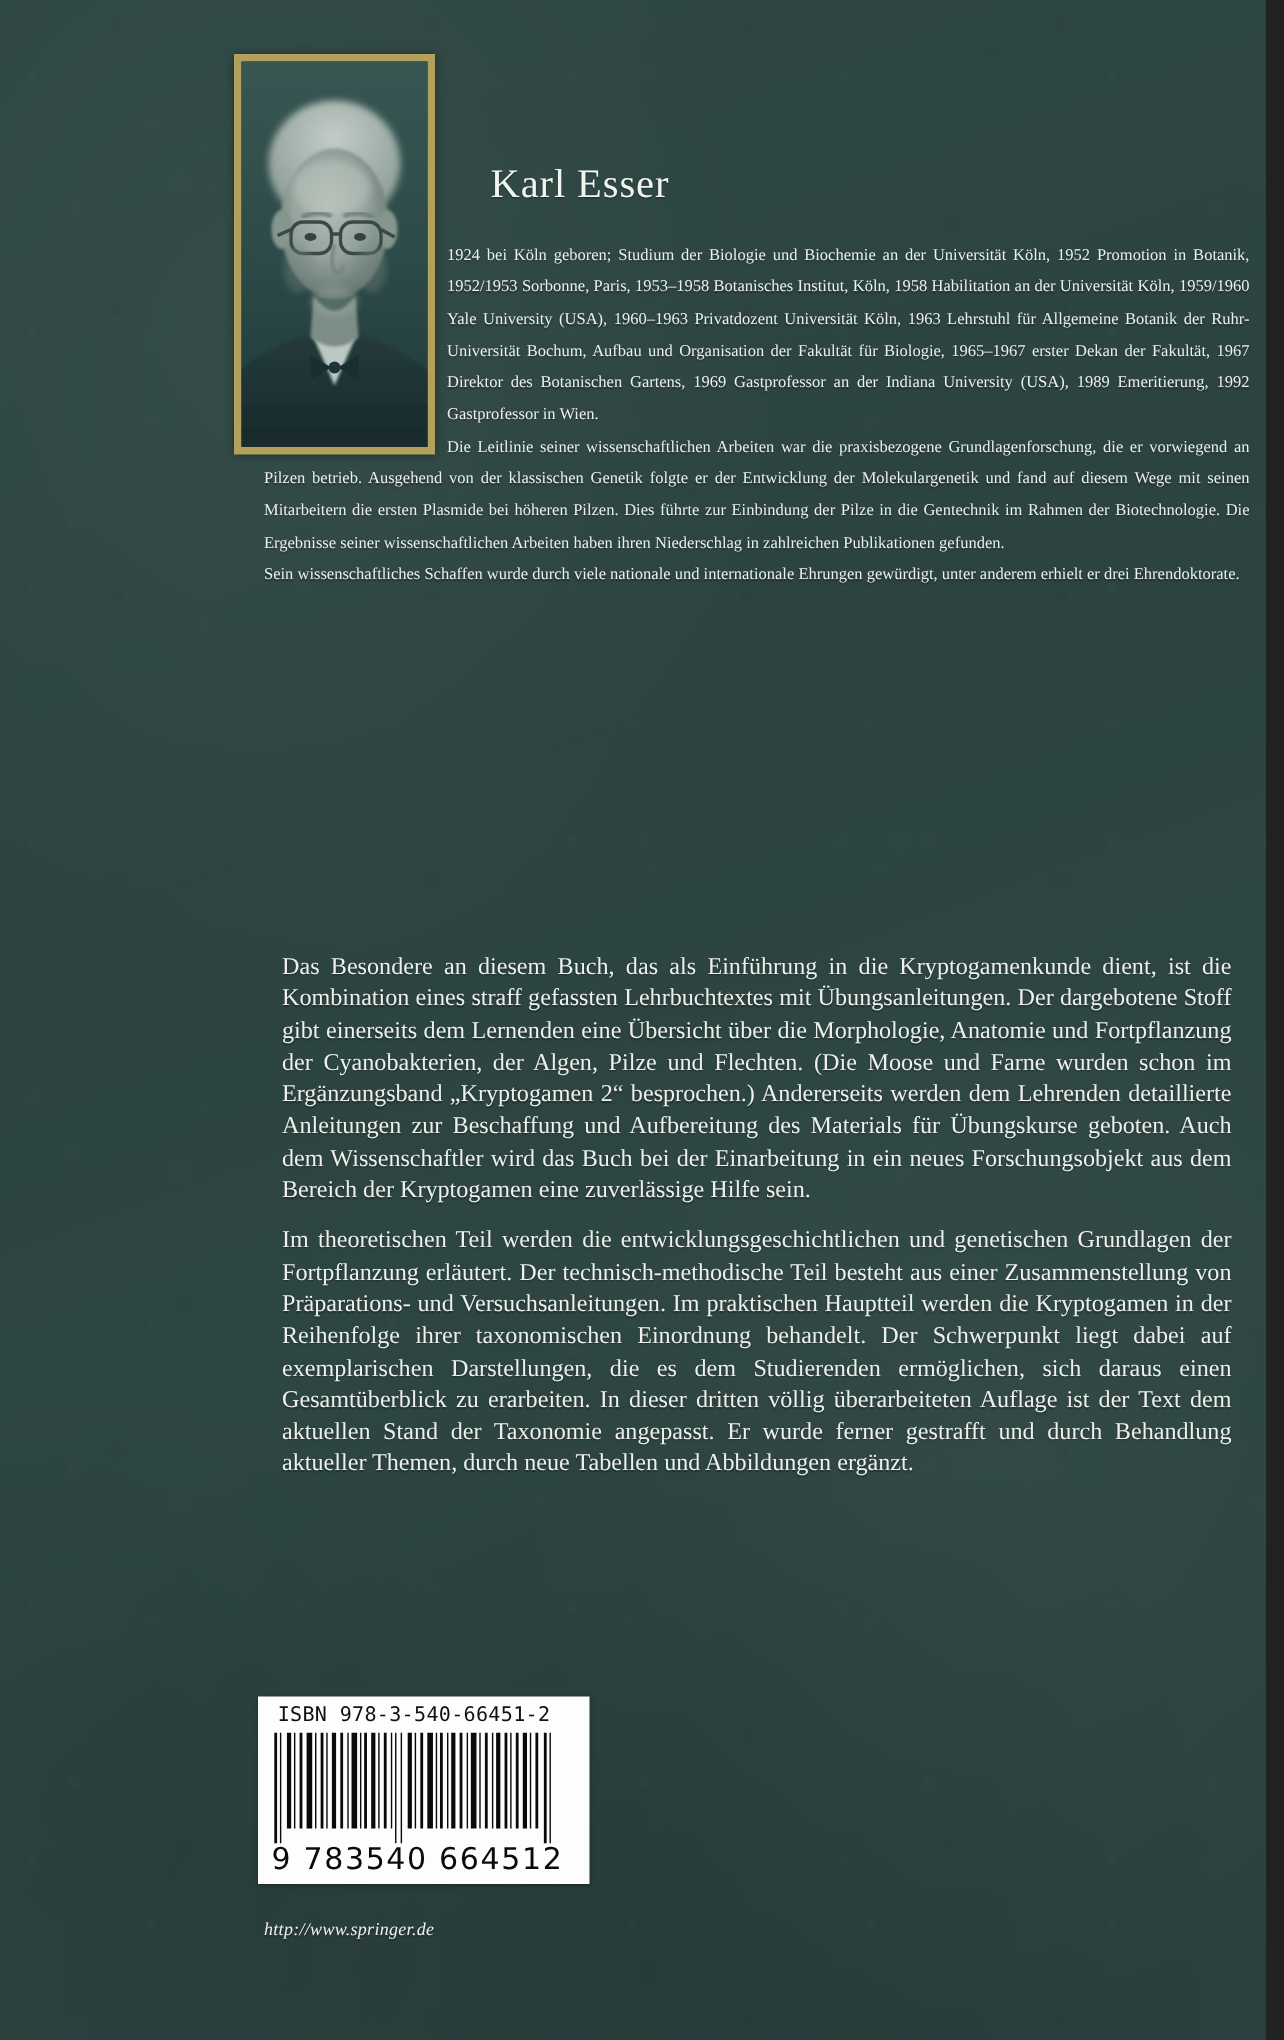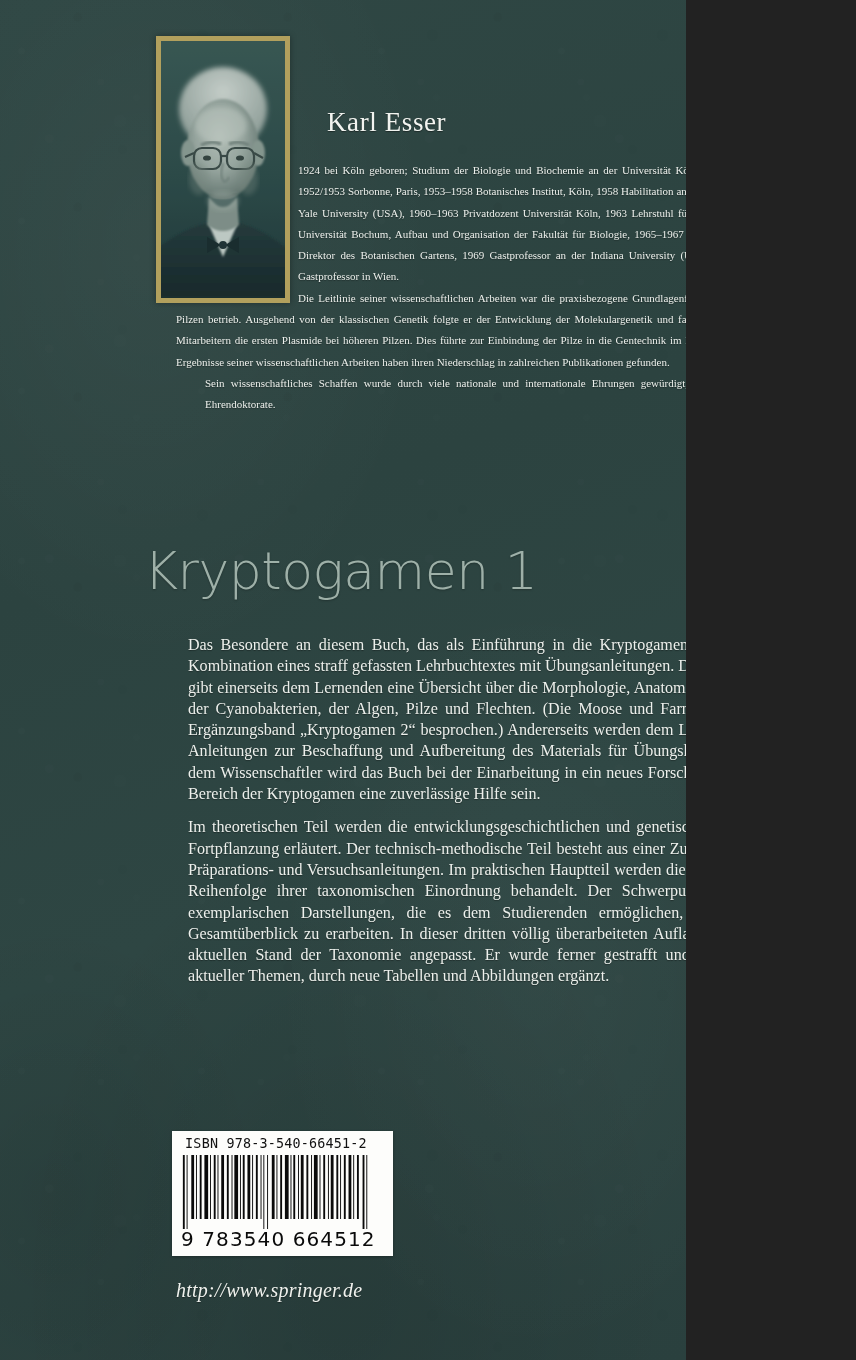--- a/index.html
+++ b/index.html
@@ -2,21 +2,21 @@
 <html><head>
 <meta charset="utf-8">
 <style>
   html, body {
     margin: 0;
     padding: 0;
     background: #222;
   }
   .cover {
     position: relative;
-    width: 686px;
+    width: 844px;
     height: 1360px;
     overflow: hidden;
     background-color: #2d4542;
     background-image:
       radial-gradient(ellipse 60% 45% at 22% 18%, rgba(255,255,255,0.035), rgba(0,0,0,0) 70%),
       radial-gradient(ellipse 55% 40% at 78% 72%, rgba(255,255,255,0.028), rgba(0,0,0,0) 72%),
       radial-gradient(ellipse 70% 50% at 50% 95%, rgba(0,0,0,0.10), rgba(0,0,0,0) 70%),
       radial-gradient(ellipse 45% 30% at 8% 88%, rgba(0,0,0,0.08), rgba(0,0,0,0) 70%),
       linear-gradient(160deg, #2f4744 0%, #2c4340 38%, #2e4643 62%, #2a403e 100%);
     font-family: "Liberation Serif", "DejaVu Serif", serif;
@@ -87,21 +87,21 @@
     text-shadow: 0 1px 1px rgba(0,0,0,0.35);
   }
   .float-photo-spacer {
     float: left;
     width: 122px;
     height: 148px;
     shape-outside: inset(0);
   }
   .bio-block p { margin: 0; }
   .bio-block p + p { margin-top: 0px; }
-  .bio-block p:last-child { text-align: justify; margin-left: 29px; }
+  .bio-block p:last-child { text-align: justify; }
 
   
   .book-title {
     position: absolute;
     left: 144px;
     top: 545px;
     font-family: "DejaVu Sans", "Liberation Sans", sans-serif;
     font-size: 52px;
     font-weight: 300;
     letter-spacing: -0.5px;
@@ -161,21 +161,21 @@
     margin-top: -1px;
     white-space: nowrap;
   }
 
   
   .publisher-url {
     position: absolute;
     left: 176px;
     top: 1279px;
     font-style: italic;
-    font-size: 20px;
+    font-size: 12px;
     color: #f0f2ee;
     letter-spacing: 0.2px;
     text-shadow: 0 1px 1px rgba(0,0,0,0.35);
   }
 </style>
 </head>
 <body>
 
 <div class="cover">
 
@@ -259,21 +259,20 @@
 
   <div class="author-name">Karl Esser</div>
 
   <div class="bio-block">
     <div class="float-photo-spacer"></div>
     <p>1924 bei Köln geboren; Studium der Biologie und Biochemie an der Universität Köln, 1952 Promotion in Botanik, 1952/1953 Sorbonne, Paris, 1953–1958 Botanisches Institut, Köln, 1958 Habilitation an der Universität Köln, 1959/1960 Yale University (USA), 1960–1963 Privatdozent Universität Köln, 1963 Lehrstuhl für Allgemeine Botanik der Ruhr-Universität Bochum, Aufbau und Organisation der Fakultät für Biologie, 1965–1967 erster Dekan der Fakultät, 1967 Direktor des Botanischen Gartens, 1969 Gastprofessor an der Indiana University (USA), 1989 Emeritierung, 1992 Gastprofessor in Wien.</p>
     <p>Die Leitlinie seiner wissenschaftlichen Arbeiten war die praxisbezogene Grundlagenforschung, die er vorwiegend an Pilzen betrieb. Ausgehend von der klassischen Genetik folgte er der Entwicklung der Molekulargenetik und fand auf diesem Wege mit seinen Mitarbeitern die ersten Plasmide bei höheren Pilzen. Dies führte zur Einbindung der Pilze in die Gentechnik im Rahmen der Biotechnologie. Die Ergebnisse seiner wissenschaftlichen Arbeiten haben ihren Niederschlag in zahlreichen Publikationen gefunden.</p>
     <p>Sein wissenschaftliches Schaffen wurde durch viele nationale und internationale Ehrungen gewürdigt, unter anderem erhielt er drei Ehrendoktorate.</p>
   </div>
 
-  <div class="book-title">Kryptogamen 1</div>
 
   <div class="blurb">
     <p>Das Besondere an diesem Buch, das als Einführung in die Kryptogamenkunde dient, ist die Kombination eines straff gefassten Lehrbuchtextes mit Übungsanleitungen. Der dargebotene Stoff gibt einerseits dem Lernenden eine Übersicht über die Morphologie, Anatomie und Fortpflanzung der Cyanobakterien, der Algen, Pilze und Flechten. (Die Moose und Farne wurden schon im Ergänzungsband „Kryptogamen 2“ besprochen.) Andererseits werden dem Lehrenden detaillierte Anleitungen zur Beschaffung und Aufbereitung des Materials für Übungskurse geboten. Auch dem Wissenschaftler wird das Buch bei der Einarbeitung in ein neues Forschungsobjekt aus dem Bereich der Kryptogamen eine zuverlässige Hilfe sein.</p>
     <p>Im theoretischen Teil werden die entwicklungsgeschichtlichen und genetischen Grundlagen der Fortpflanzung erläutert. Der technisch-methodische Teil besteht aus einer Zusammenstellung von Präparations- und Versuchsanleitungen. Im praktischen Hauptteil werden die Kryptogamen in der Reihenfolge ihrer taxonomischen Einordnung behandelt. Der Schwerpunkt liegt dabei auf exemplarischen Darstellungen, die es dem Studierenden ermöglichen, sich daraus einen Gesamtüberblick zu erarbeiten. In dieser dritten völlig überarbeiteten Auflage ist der Text dem aktuellen Stand der Taxonomie angepasst. Er wurde ferner gestrafft und durch Behandlung aktueller Themen, durch neue Tabellen und Abbildungen ergänzt.</p>
   </div>
 
   <div class="barcode-box">
     <div class="isbn-text">ISBN  978-3-540-66451-2</div>
     <div class="bars">
       <svg viewBox="0 0 203 74" preserveAspectRatio="none" aria-hidden="true">

